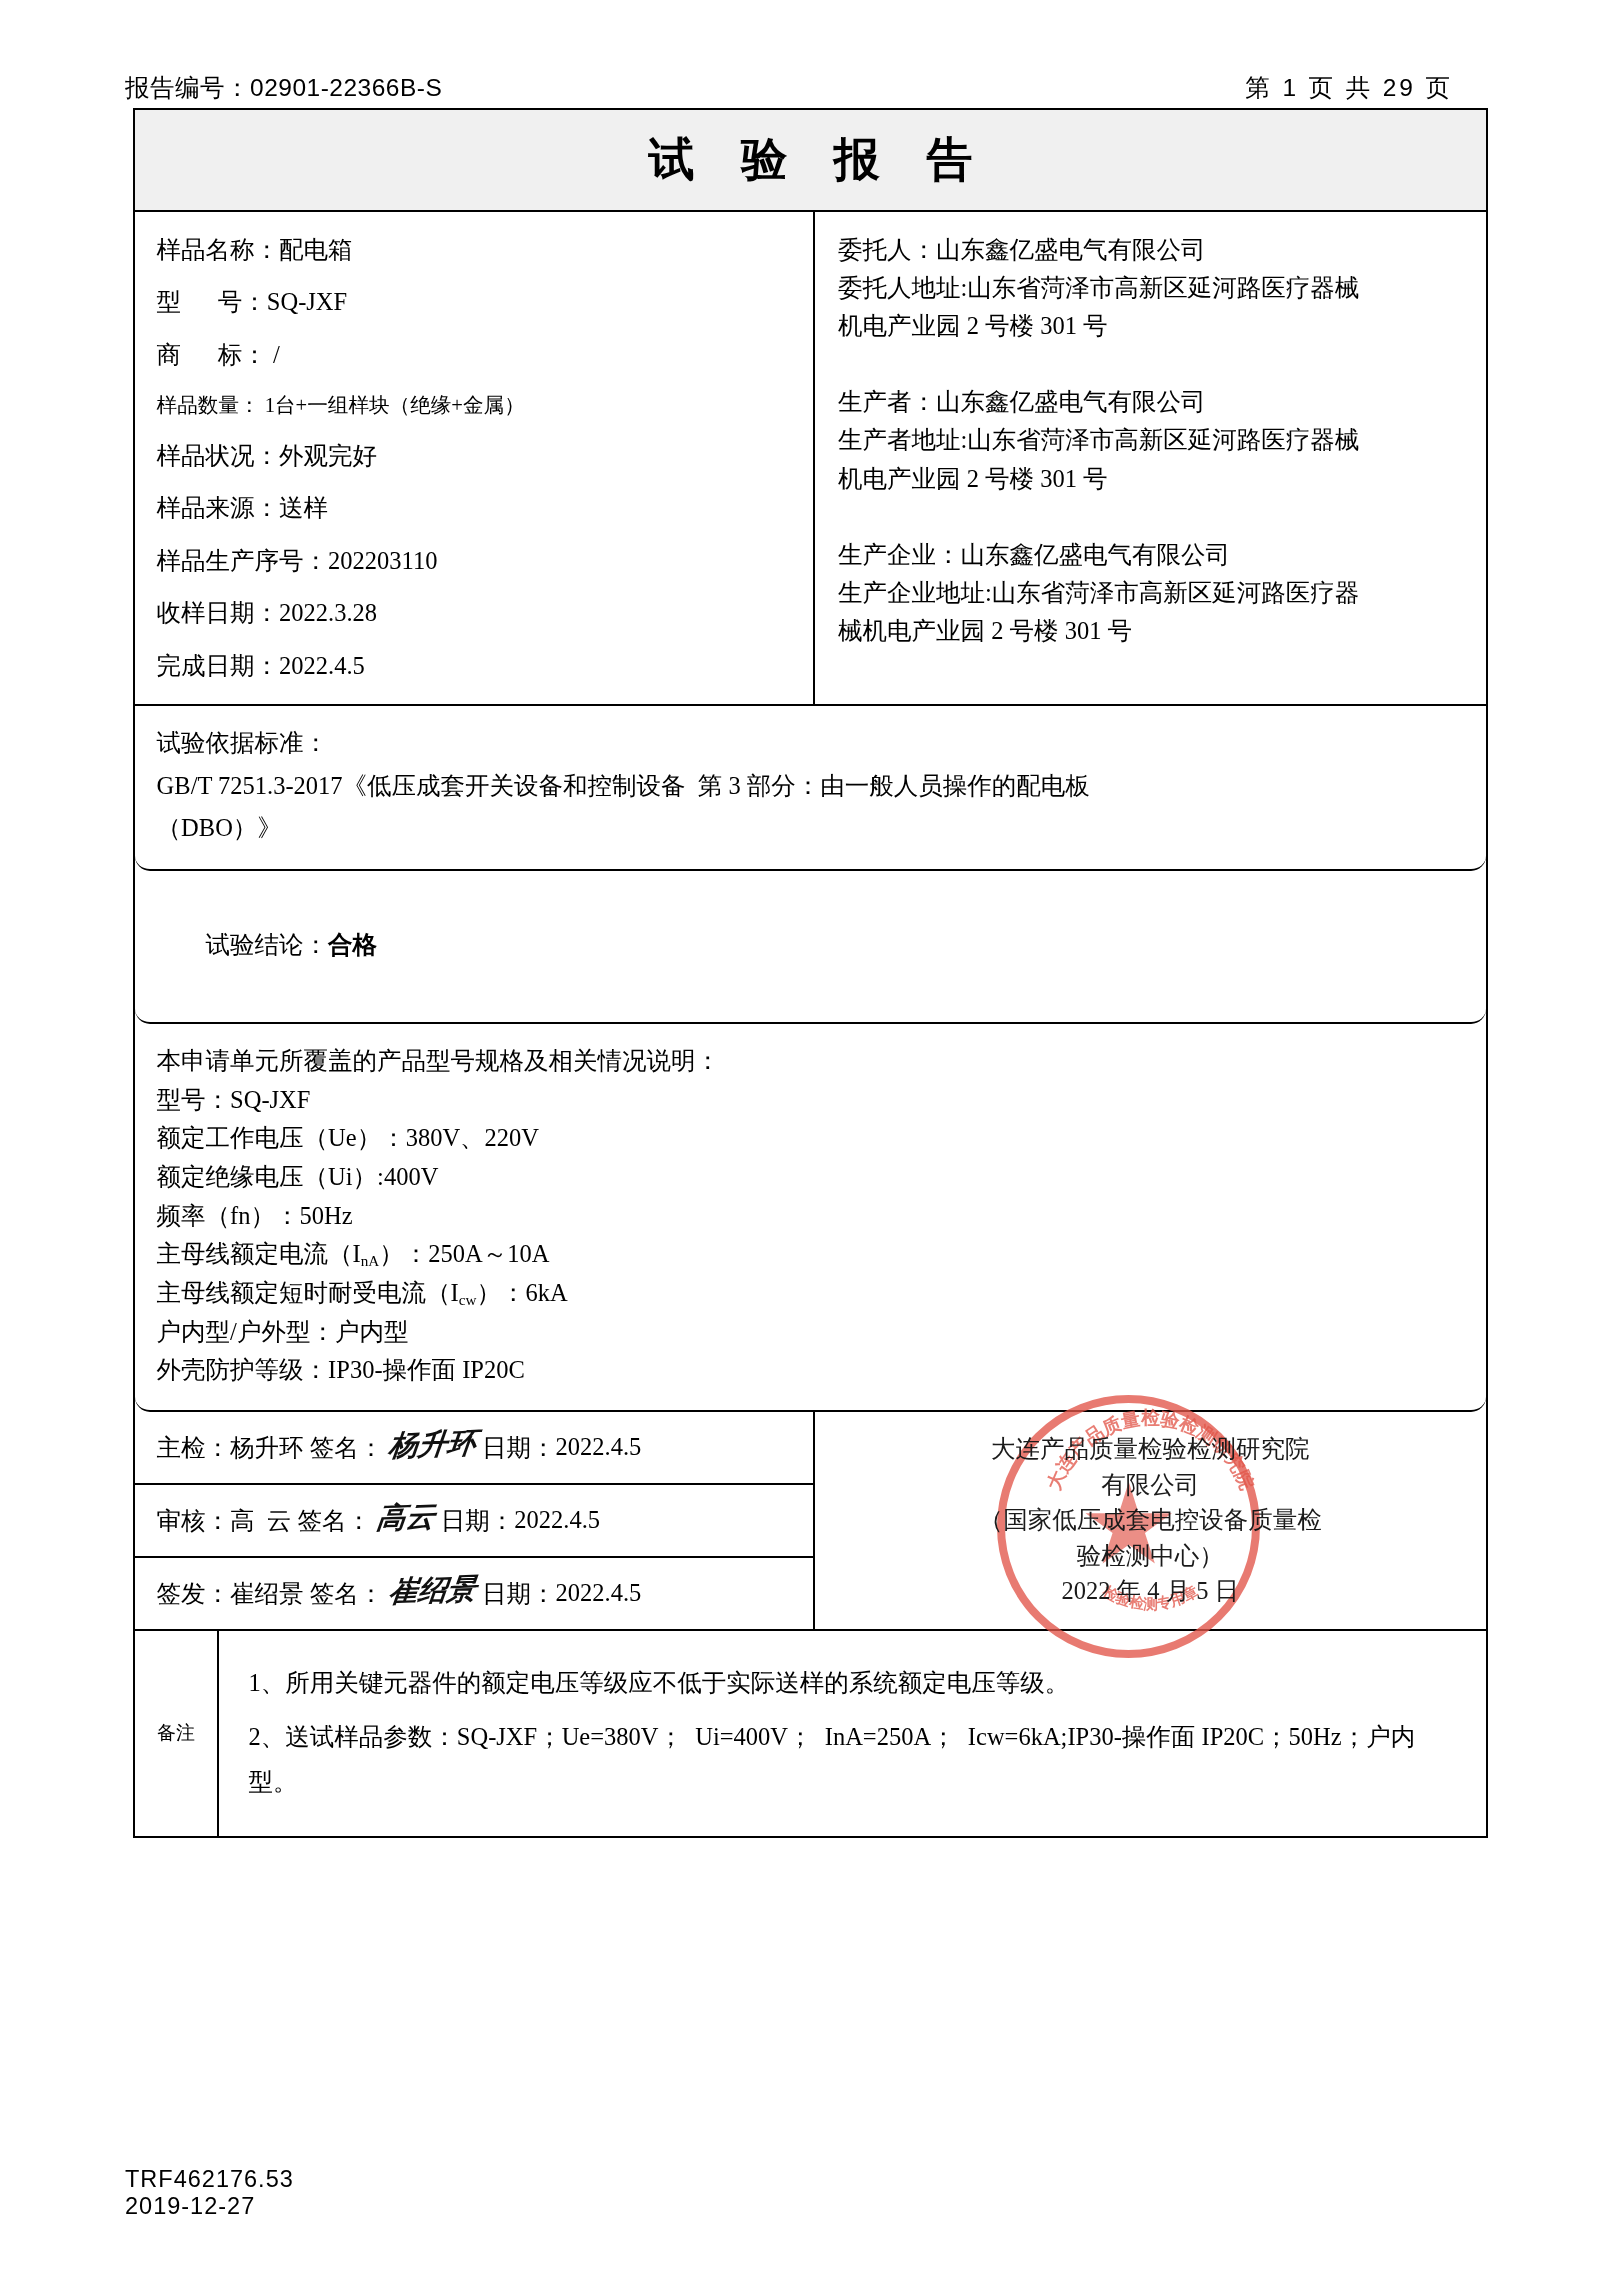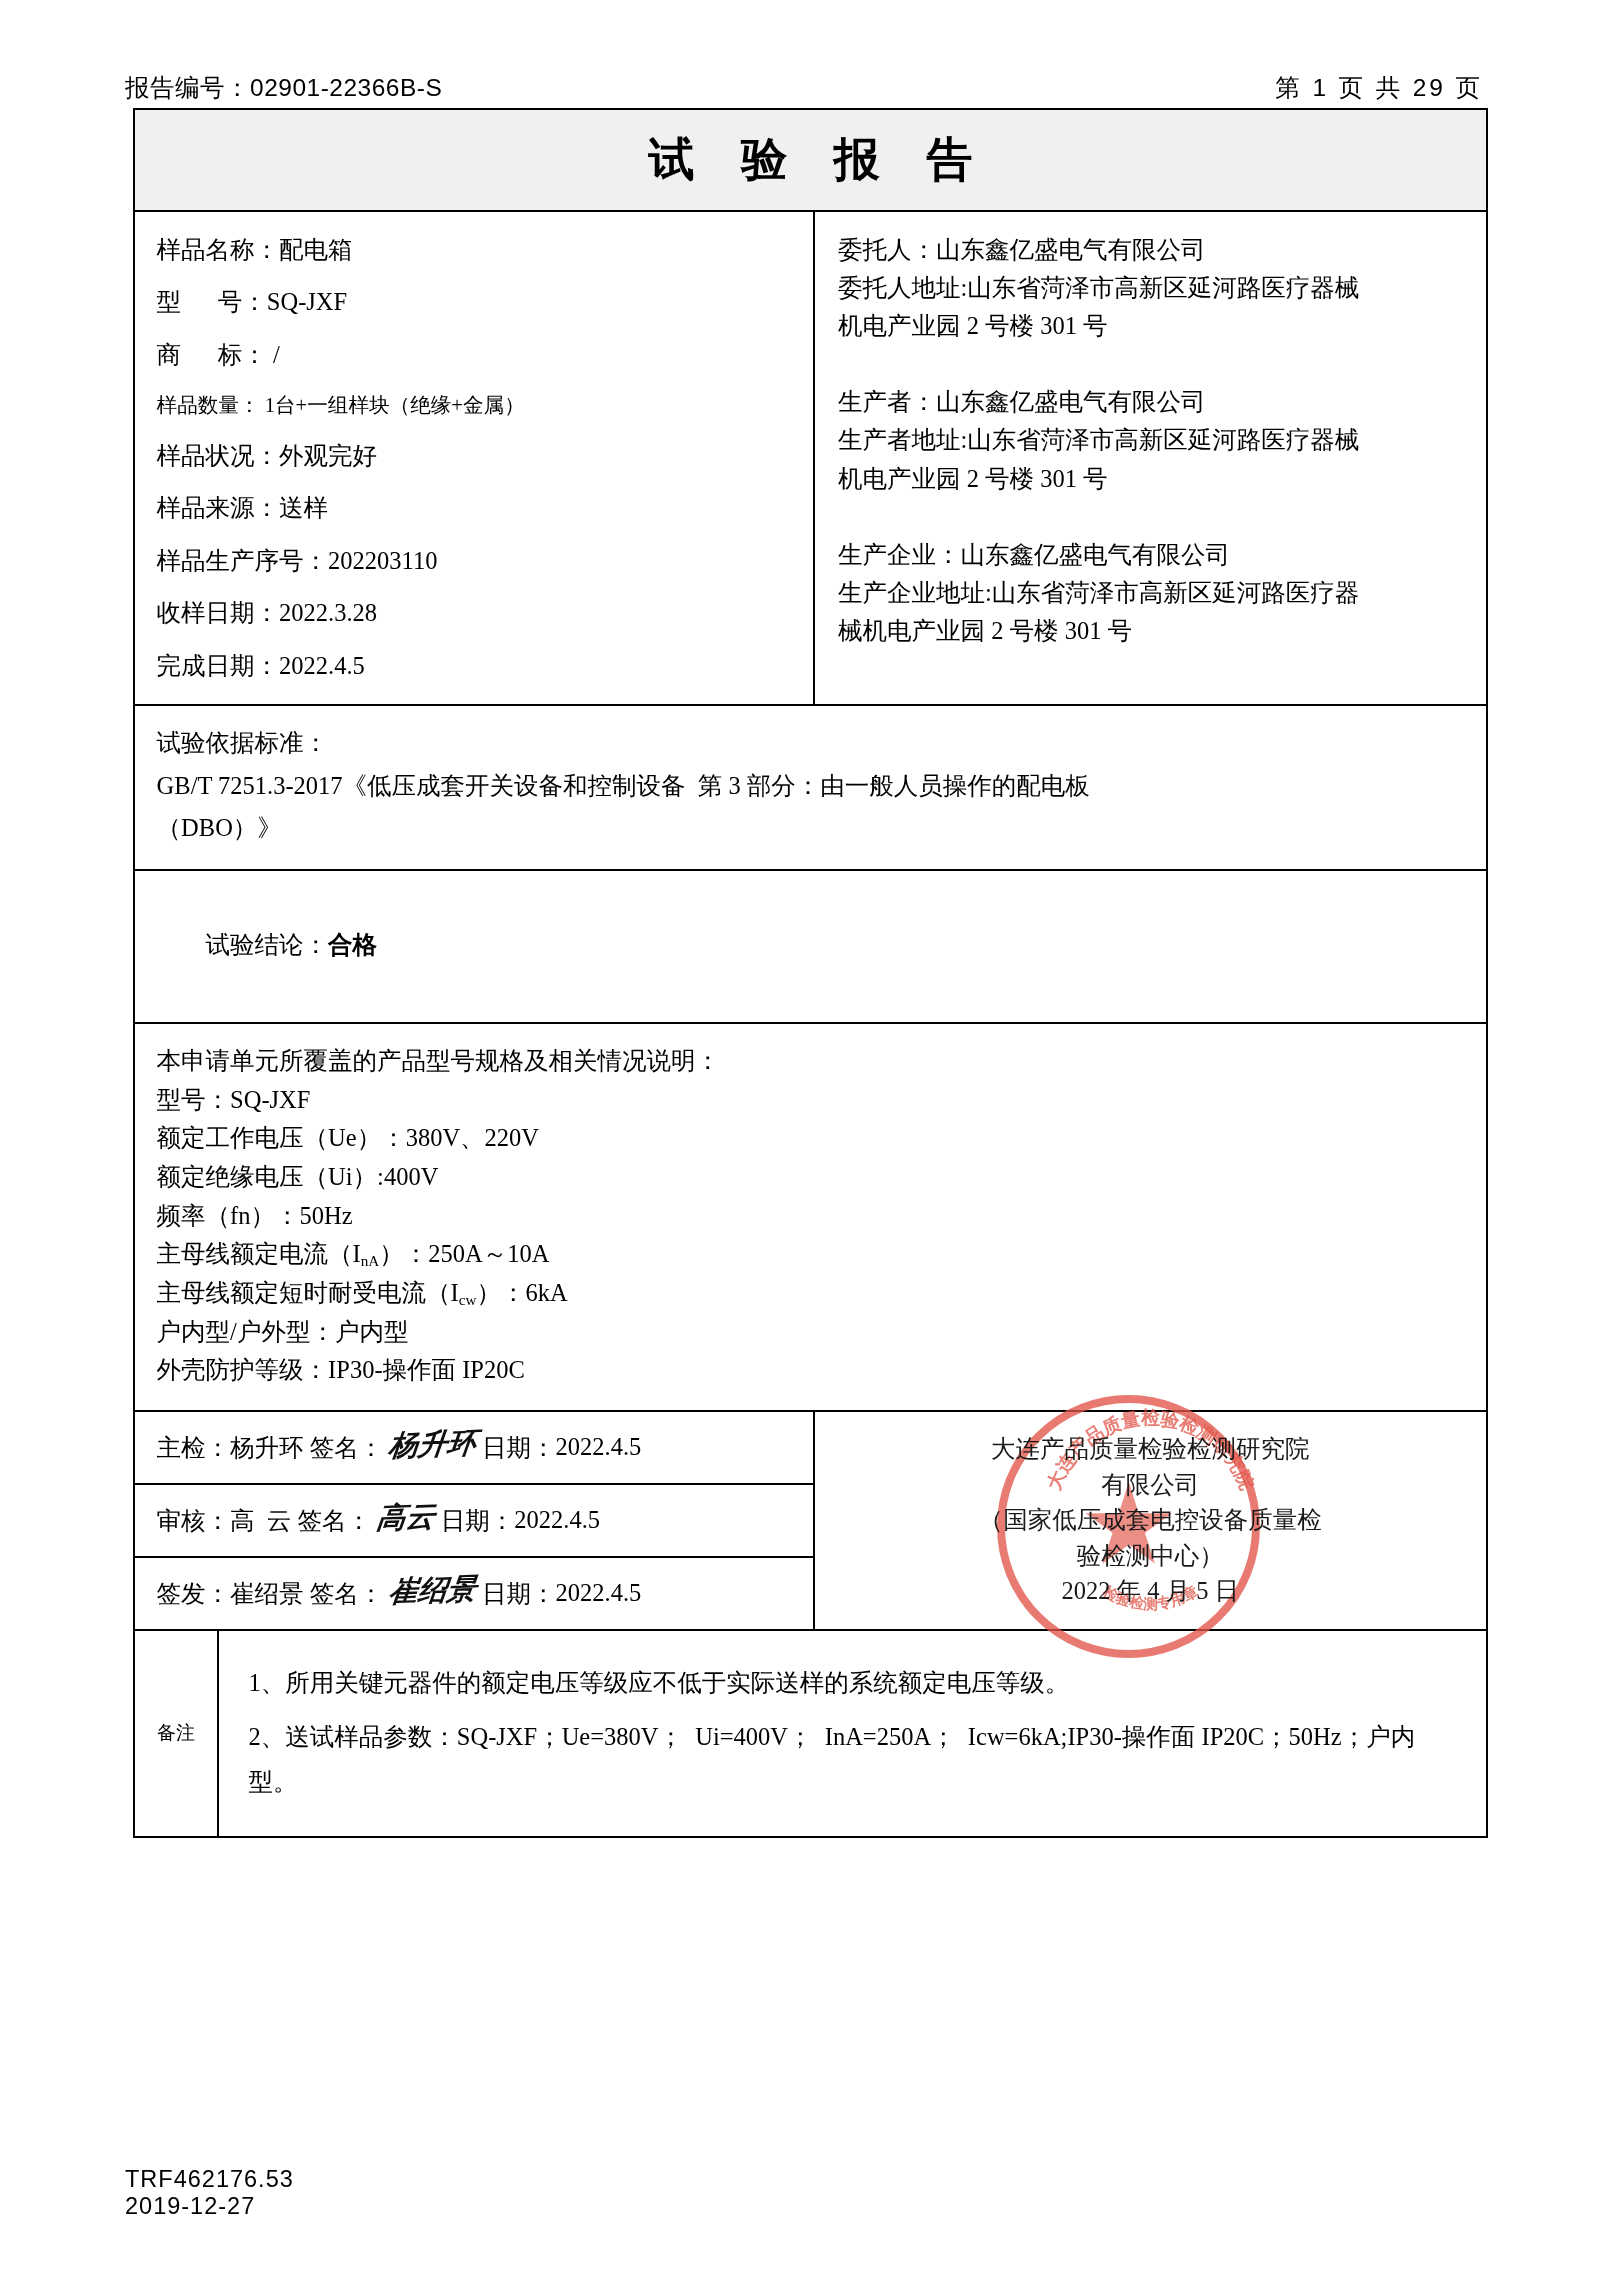--- a/index.html
+++ b/index.html
@@ -31,21 +31,21 @@
     left: 125px;
     top: 71px;
     width: 1372px;
     display: flex;
     justify-content: space-between;
     align-items: baseline;
     font-family: "Liberation Sans", "DejaVu Sans", sans-serif;
     font-size: 24.5px;
     letter-spacing: 0.5px;
   }
-  .hdr-right { letter-spacing: 2.9px; margin-right: 14px; }
+  .hdr-right { letter-spacing: 2.9px; margin-right: 44px; }
 
   
   .frame {
     position: absolute;
     left: 133px;
     top: 108px;
     width: 1355px;
     border: 2px solid #000;
     box-sizing: border-box;
     background: #fff;
@@ -96,20 +96,21 @@
   .ln:last-child { margin-bottom: 0; }
   .ln.tight { margin-bottom: 13.7px; }
   .ln.small { font-size: 20.6px; }
 
   
   .sec {
     border-bottom: 2px solid #000;
     padding: 19.6px 23.5px 21.6px 21.6px;
     font-size: 24.5px;
     line-height: 1.5;
+    border-radius: 15px;
   }
   .sec p { margin: 0 0 5.9px 0; white-space: pre-wrap; }
   .sec p:last-child { margin-bottom: 0; }
 
   .spec p { margin: 0 0 3.9px 0; line-height: 1.42; font-family: Liberation Serif, serif; }
 
   
   .sign-wrap { display: flex; border-bottom: 2px solid #000; }
   .sign-left {
     width: 50.3%;

